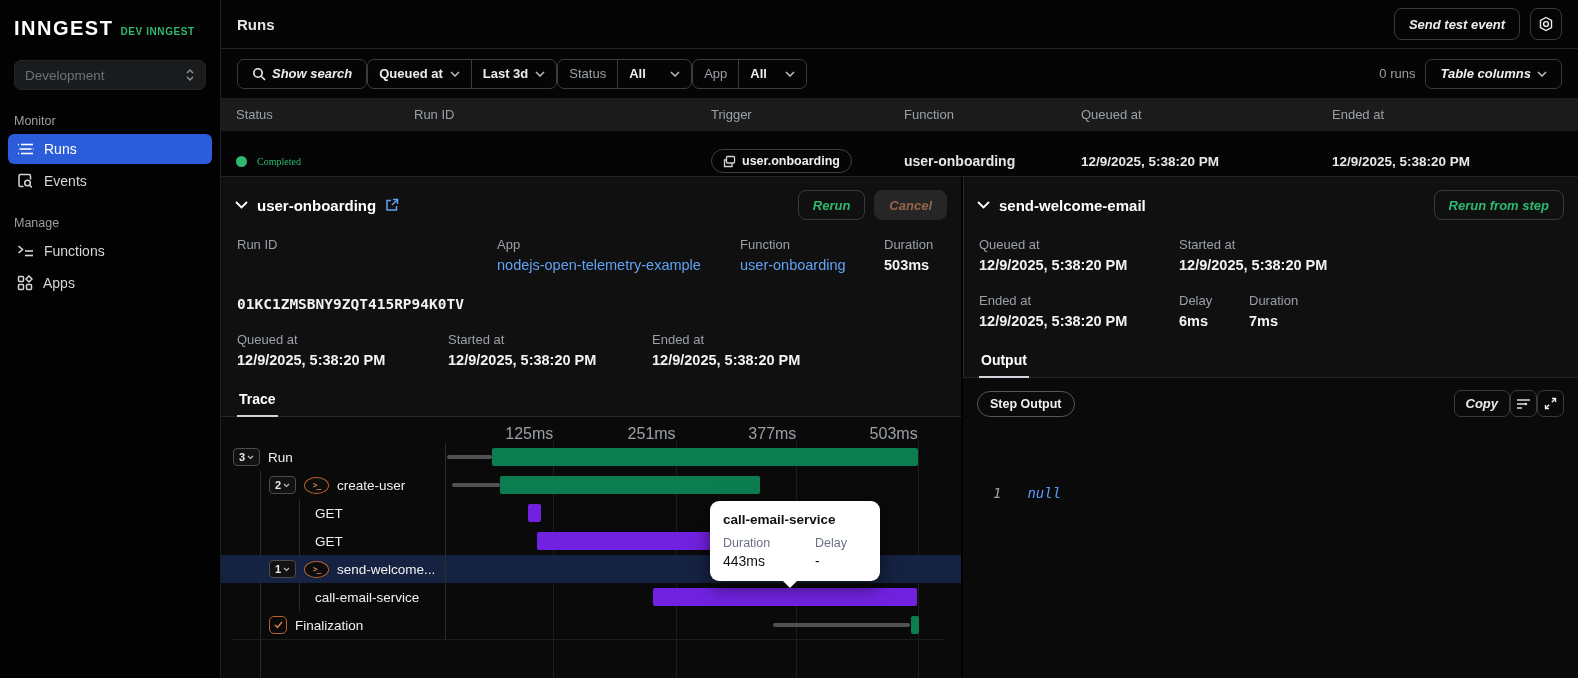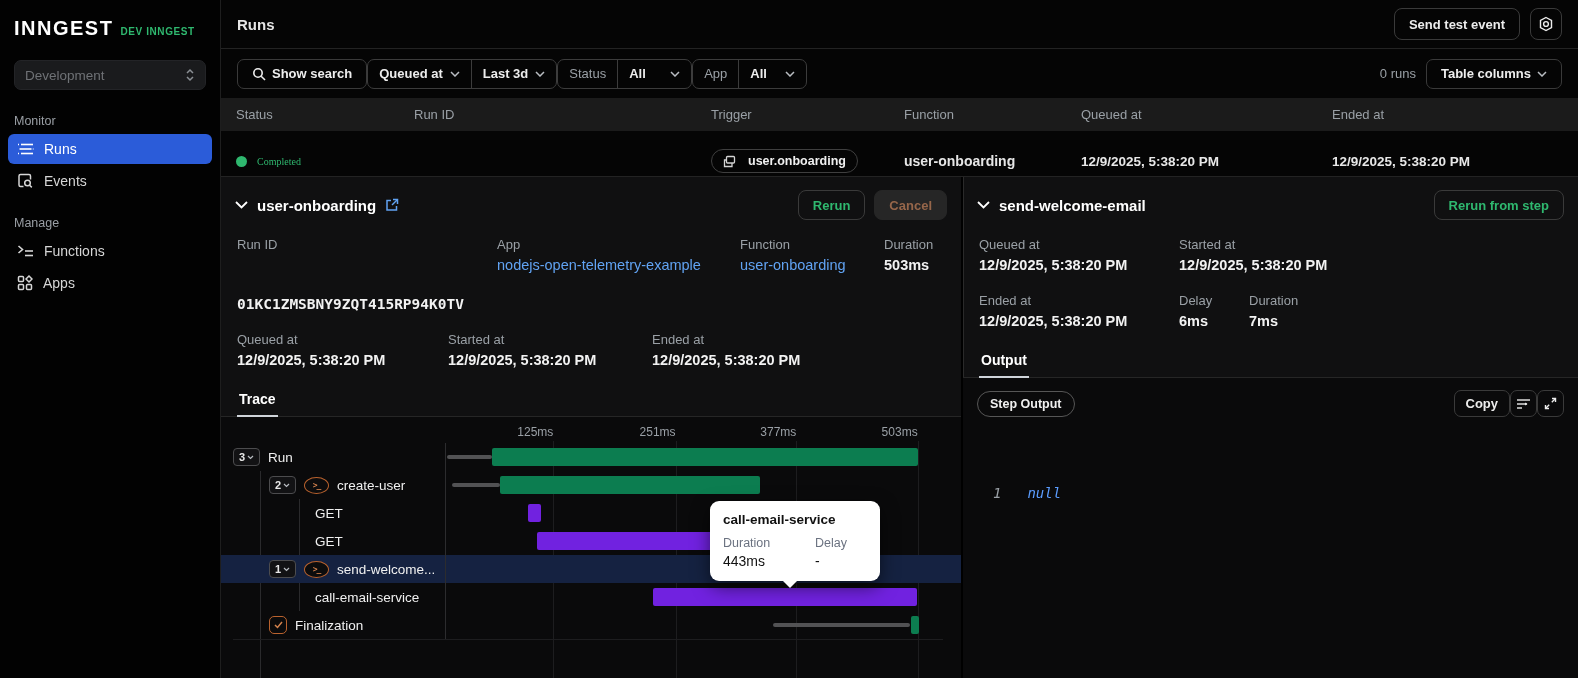--- a/index.html
+++ b/index.html
@@ -23,39 +23,39 @@
     color:#d6d6d6; font-size:14px; cursor:pointer; }
   .nav-item.active { background:#2b5cd9; color:#fff; }
   .nav-item svg { flex:0 0 auto; }
 
   
   .main { flex:1; display:flex; flex-direction:column; min-width:0; }
   .topbar { height:49px; border-bottom:1px solid #232323; display:flex; align-items:center; padding:0 16px; gap:10px; }
   .topbar-title { font-size:15px; font-weight:700; }
   .spacer { flex:1; }
   .btn { background:transparent; border:1px solid #3a3a3a; border-radius:8px; color:#ededed;
-    font-family:inherit; font-size:13px; font-weight:700; height:32px; padding:0 14px; cursor:pointer; display:inline-flex; align-items:center; gap:6px; }
+    font-family:inherit; font-size:13px; font-weight:700; height:32px; padding:0 14px; cursor:pointer; display:inline-flex; align-items:center; gap:6px;font-style:italic; }
   .icon-btn { width:32px; padding:0; justify-content:center; }
 
   .filterbar { height:49px; display:flex; align-items:center; padding:0 16px; gap:0; }
   .pill-group { display:flex; align-items:stretch; border:1px solid #3c3c3c; border-radius:7px; height:30px; overflow:hidden; }
   .pill-seg { display:flex; align-items:center; gap:7px; padding:0 11px; font-size:13px; font-weight:700; color:#ededed; cursor:pointer; }
   .pill-seg + .pill-seg { border-left:1px solid #3c3c3c; }
   .pill-seg .muted { color:#9aa0a6; font-weight:400; }
   .chev { color:#b9bdc2; }
   .count-label { color:#9aa0a6; font-size:13px; margin-right:10px; }
 
   
   .grid-cols { display:grid; grid-template-columns:178px 297px 193px 177px 251px 1fr; align-items:center; padding-left:15px; }
   .table-header { height:33px; background:#1b1b1b; color:#9aa0a6; font-size:13px; }
   .table-row { height:45px; font-size:14px; }
   .status-cell { display:flex; align-items:flex-end; gap:10px; color:#2fb86f; font-size:10px;font-family:Liberation Serif, serif; }
   .status-dot { width:11px; height:11px; border-radius:50%; background:#2fb86f; }
   .runid-cell { font-size:14px; font-weight:700; letter-spacing:0.3px; }
-  .trigger-pill { display:inline-flex; align-items:center; gap:12px; border:1px solid #3f3f3f; border-radius:999px;
+  .trigger-pill { display:inline-flex; align-items:center; gap:6px; border:1px solid #3f3f3f; border-radius:999px;
     padding:4px 11px; font-size:12.5px; font-weight:700; color:#f0f0f0; cursor:pointer; }
   .fn-cell { font-weight:700; font-size:14px; }
   .date-cell { font-weight:700; font-size:13.5px; color:#e8e8e8; }
 
   
   .details { flex:1; display:flex; border-top:1px solid #232323; min-height:0; }
   .panel { display:flex; flex-direction:column; background:#101011; min-width:0; }
   .run-panel { width:740px; min-width:740px; }
   .step-panel { flex:1; border-left:2px solid #000; box-shadow:inset 1px 0 0 #2a2a2a; }
   .panel-head { display:flex; align-items:center; gap:9px; padding:13px 14px 11px; }
@@ -67,21 +67,21 @@
   .meta-field .mvalue { font-size:14.5px; font-weight:700; color:#f2f2f2; }
   .meta-field .mvalue.link { color:#61a3f3; font-weight:400; cursor:pointer; }
   .tabbar { border-bottom:1px solid #262626; padding:0 16px; }
   .tab { display:inline-block; padding:9px 2px 8px; font-size:14px; font-weight:700; color:#fff;
     border-bottom:2px solid #cfd4da; margin-bottom:-1px; cursor:pointer; }
 
   
   .trace-wrap { flex:1; background:#0a0a0b; padding:8px 18px 0 12px; overflow:hidden; }
   .trace { position:relative; height:100%; }
   .trace-axis { position:relative; height:18px; margin-left:213px; }
-  .trace-axis span { position:absolute; transform:translateX(-100%); color:#9aa0a6; font-size:12px; white-space:nowrap; }
+  .trace-axis span { position:absolute; transform:translateX(-100%); color:#9aa0a6; font-size:16px; white-space:nowrap; }
   .gridlines { position:absolute; left:213px; right:0; top:16px; bottom:0; pointer-events:none; }
   .gridline { position:absolute; top:0; bottom:0; width:1px; background:#1d1d1f; }
   .tree-line { position:absolute; width:1px; background:#2a2a2c; }
   .trace-rows { position:relative; border-bottom:1px solid #1d1d1f; }
   .trow { display:flex; height:28px; align-items:stretch; cursor:pointer; }
   .trow.selected { background:#152241; margin:0 -18px 0 -12px; padding:0 18px 0 12px; }
   .tlabel { width:213px; min-width:213px; border-right:1px solid #2c2c2e; display:flex; align-items:center; gap:8px; font-size:13.5px; color:#f0f0f0; white-space:nowrap; overflow:hidden; }
   .tchart { flex:1; position:relative; }
   .tbadge { min-width:27px; height:18px; border:1px solid #4c4c4e; border-radius:4px; display:inline-flex; align-items:center; justify-content:center;
     gap:2px; font-size:11px; font-weight:700; color:#e8e8e8; padding:0 3px; background:#121214; }

